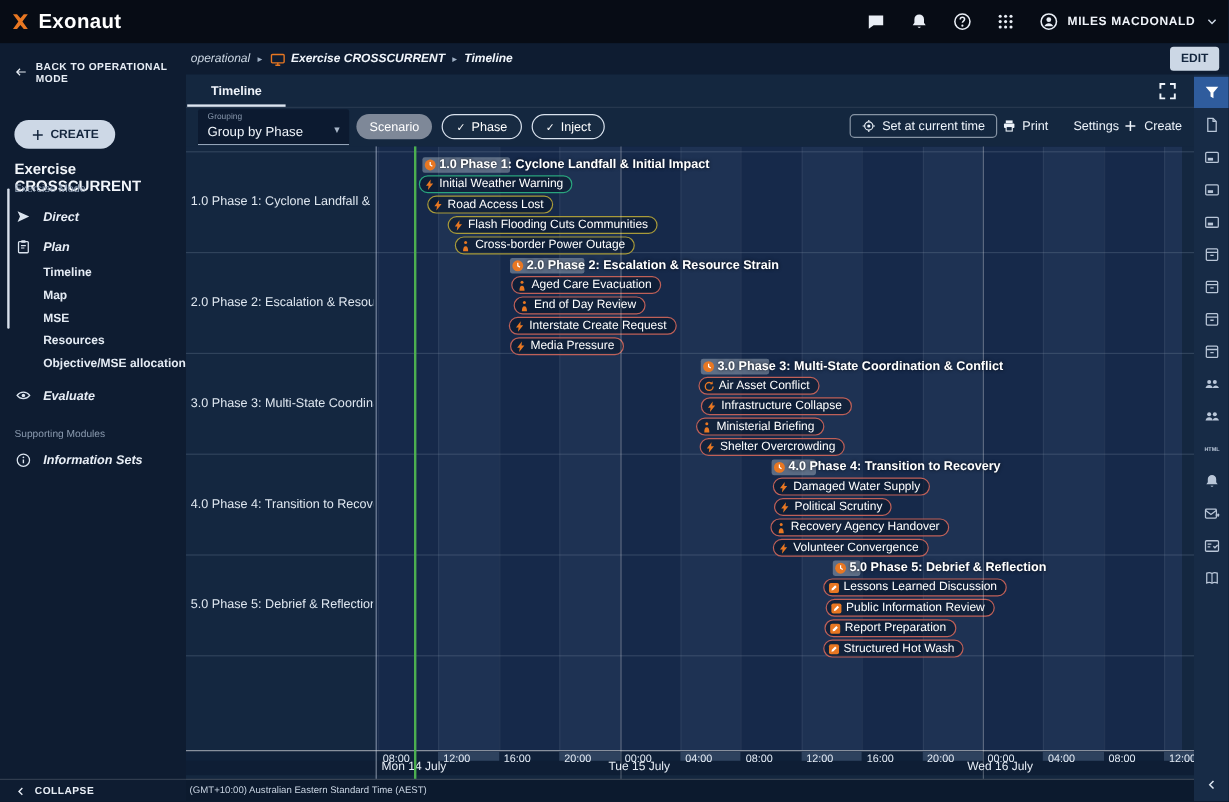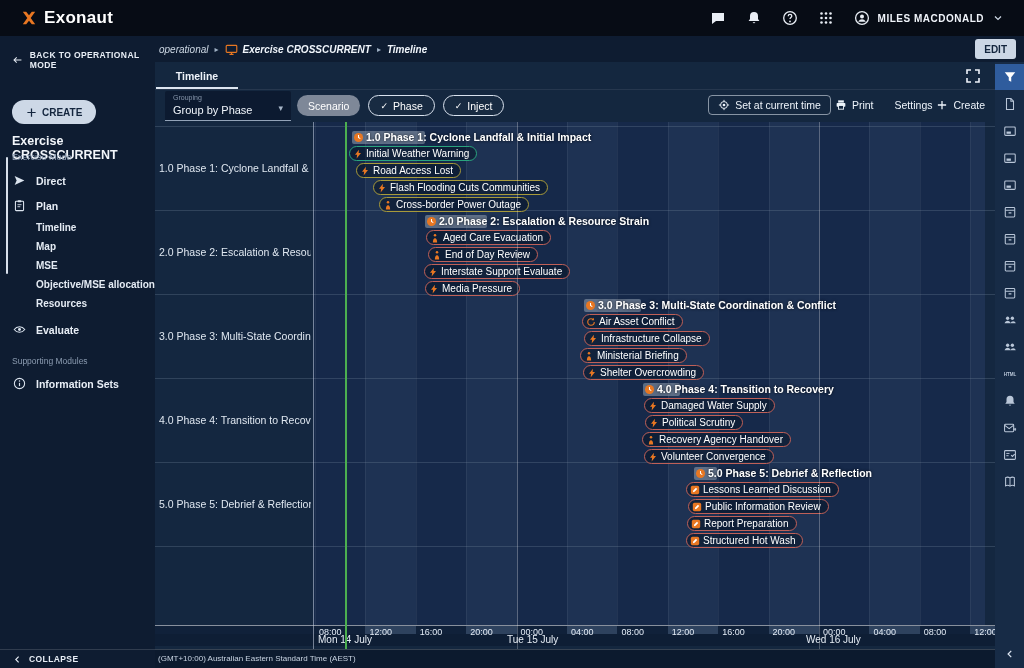--- a/index.html
+++ b/index.html
@@ -1,40 +1,40 @@
 <!DOCTYPE html>
 <html><head>
 <meta charset="utf-8">
 <style>
   * { box-sizing: border-box; margin: 0; padding: 0; }
   html,body { width:1024px; height:668px; background:#0a1527; font-family:"Liberation Sans", sans-serif; }
   #app { position:relative; width:1024px; height:668px; overflow:hidden; background:#14273f; color:#e8eef6; }
 
   
-  #topbar { position:absolute; left:0; top:0; width:1024px; height:36px; background:#070c15; display:flex; align-items:center; justify-content:space-between; padding:0 20px; z-index:30; }
+  #topbar { position:absolute; left:0; top:0; width:1024px; height:36px; background:#070c15; display:flex; align-items:center; justify-content:space-between; padding:0 8px; z-index:30; }
   .logo-wrap { display:flex; align-items:center; gap:6px; }
   .logo-mark { width:18px; height:18px; display:inline-block; }
   .logo-text { font-size:17px; font-weight:bold; color:#ffffff; letter-spacing:.3px; }
   .topbar-right { display:flex; align-items:center; gap:20px; }
   .tb-icon { width:16px; height:16px; color:#e9eef5; display:inline-block; cursor:pointer; }
   .user-wrap { display:flex; align-items:center; gap:8px; cursor:pointer; }
   .user-name { font-size:10px; font-weight:bold; letter-spacing:.5px; color:#f0f4fa; }
   .chev { width:12px; height:12px; color:#cfd9e6; }
 
   
   #sidebar { position:absolute; left:0; top:36px; width:155px; height:632px; background:#0e1c31; z-index:20; }
   .back-row { display:flex; align-items:center; gap:7px; padding:14px 0 0 12px; cursor:pointer; }
   .back-row .icon { width:12px; height:12px; color:#e8eef6; }
   .back-label { font-size:8.5px; font-weight:bold; letter-spacing:.4px; color:#e8eef6; }
   .create-btn { position:absolute; left:12px; top:64px; height:24px; padding:0 14px; background:#cdd8e6; border-radius:12px; display:flex; align-items:center; gap:5px; color:#14263e; font-size:10px; font-weight:bold; cursor:pointer; }
   .create-btn .icon { width:11px; height:11px; color:#14263e; }
   .ex-title { position:absolute; left:12px; top:98px; font-size:12.5px; font-weight:bold; color:#f2f6fb; }
   .ex-mode  { position:absolute; left:12px; top:116px; font-size:9px; color:#93a3b8; }
   #nav { position:absolute; left:0; top:132px; width:155px; }
-  .nav-item { height:25px; display:flex; align-items:center; gap:10px; padding-left:13px; cursor:pointer; }
+  .nav-item { height:25px; display:flex; align-items:center; gap:10px; padding-left:13px; cursor:pointer;font-style:italic; }
   .nav-item .icon { width:13px; height:13px; color:#dbe4ef; }
   .nav-item .lbl { font-size:10.5px; font-weight:600; color:#e8eef6; }
   .nav-sub { height:19px; display:flex; align-items:center; padding-left:36px; font-size:10px; font-weight:600; color:#e4ebf4; cursor:pointer; }
   .nav-section { height:20px; display:flex; align-items:center; padding-left:12px; margin-top:9px; font-size:8.5px; color:#8b9bb0; }
   .nav-gap { height:4px; }
   #active-indicator { position:absolute; left:6px; top:121px; width:2px; height:117px; background:#d8e0ec; border-radius:1px; }
   #sidebar-bottom { position:absolute; left:0; bottom:0; width:155px; height:19px; border-top:1px solid rgba(255,255,255,.14); display:flex; align-items:center; gap:7px; padding-left:13px; cursor:pointer; background:#0e1c31; }
   #sidebar-bottom .icon { width:9px; height:9px; color:#e8eef6; }
   .collapse-label { font-size:8.5px; font-weight:bold; letter-spacing:.4px; color:#e8eef6; }
 
@@ -210,22 +210,22 @@
               <rect x="3" y="2.8" width="10" height="11.5" rx="1" fill="none" stroke="currentColor" stroke-width="1.3"></rect>
               <rect x="5.8" y="1.5" width="4.4" height="2.6" rx=".6" fill="currentColor"></rect>
               <path d="M5.5 7h5M5.5 9.5h3.5" stroke="currentColor" stroke-width="1.1" fill="none"></path>
             </svg>
           </span>
           <span class="lbl">Plan</span>
         </div>
         <div class="nav-sub">Timeline</div>
         <div class="nav-sub">Map</div>
         <div class="nav-sub">MSE</div>
+        <div class="nav-sub">Resources</div>
         <div class="nav-sub">Objective/MSE allocation</div>
-        <div class="nav-sub">Resources</div>
         <div class="nav-gap"></div>
         <div class="nav-item">
           <span class="icon">
             <svg viewBox="0 0 16 16">
               <path d="M1.5 8S4 4.6 8 4.6 14.5 8 14.5 8 12 11.4 8 11.4 1.5 8 1.5 8Z" fill="none" stroke="currentColor" stroke-width="1.3"></path>
               <circle cx="8" cy="8" r="1.8" fill="currentColor"></circle>
             </svg>
           </span>
           <span class="lbl">Evaluate</span>
         </div>
@@ -432,21 +432,21 @@
               </svg>
             </span>
             <span class="inject-label">End of Day Review</span>
           </div>
           <div class="inject" style="left: 111px; top: 142px; border-color: rgb(191, 96, 88);">
             <span class="icon">
               <svg viewBox="0 0 16 16">
                 <path d="M9.5 1 3.2 9.3h3.4L5.8 15l7-8.7H9Z" fill="currentColor"></path>
               </svg>
             </span>
-            <span class="inject-label">Interstate Support Evaluate</span>
+            <span class="inject-label">Interstate Create Request</span>
           </div>
           <div class="inject" style="left: 112px; top: 159px; border-color: rgb(191, 96, 88);">
             <span class="icon">
               <svg viewBox="0 0 16 16">
                 <path d="M9.5 1 3.2 9.3h3.4L5.8 15l7-8.7H9Z" fill="currentColor"></path>
               </svg>
             </span>
             <span class="inject-label">Media Pressure</span>
           </div>
           <div class="phase-item" style="left: 271px; top: 177px;">

